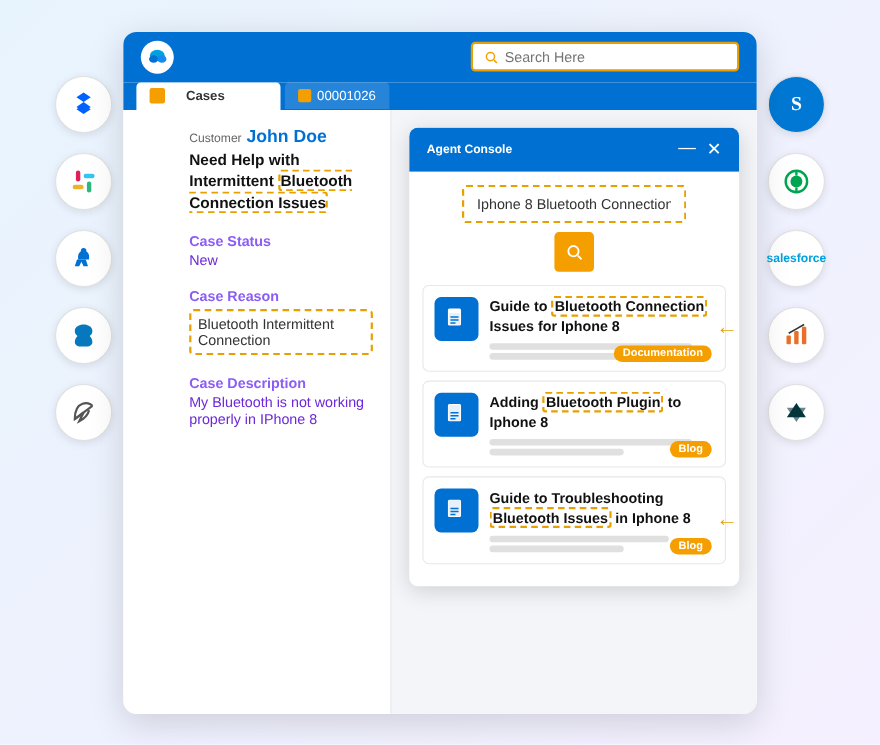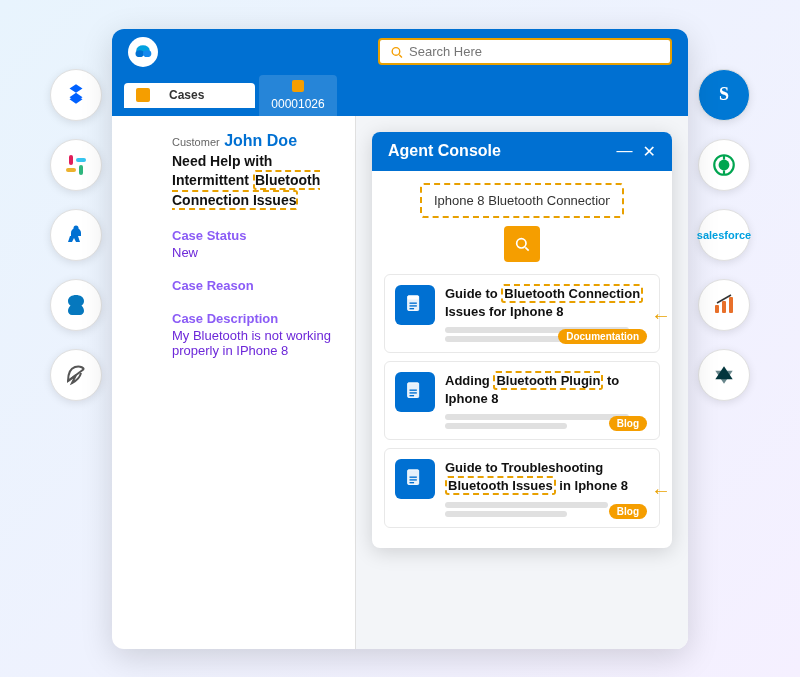--- a/index.html
+++ b/index.html
@@ -81,21 +81,21 @@
       font-size: 18px;
     }
 
     .search-input-wrapper {
       display: flex;
       align-items: center;
       background: white;
       border-radius: 4px;
       padding: 4px 10px;
       gap: 6px;
-      width: 294px;
+      width: 244px;
       border: 2px solid #e8a000;
     }
 
     .search-input-wrapper input {
       border: none;
       outline: none;
       font-size: 13px;
       color: #999;
       width: 100%;
     }
@@ -140,21 +140,20 @@
 
     .tab-secondary {
       background: rgba(255,255,255,0.15);
       border-radius: 4px 4px 0 0;
       padding: 5px 12px;
       font-size: 12px;
       color: white;
       display: flex;
       align-items: center;
       gap: 5px;
-      flex-direction: column;
     }
 
     .tab-orange-icon {
       width: 12px;
       height: 12px;
       background: #f59e00;
       border-radius: 2px;
       display: inline-block;
     }
 
@@ -241,21 +240,21 @@
     .agent-console-header {
       background: #0070d2;
       padding: 10px 16px;
       display: flex;
       align-items: center;
       justify-content: space-between;
     }
 
     .agent-console-title {
       color: white;
-      font-size: 16px;
+      font-size: 11px;
       font-weight: 700;
     }
 
     .console-controls {
       display: flex;
       gap: 10px;
     }
 
     .console-control {
       color: white;
@@ -483,20 +482,21 @@
           <span class="customer-name">John Doe</span>
         </div>
         <div class="case-title">
           <span>Need Help with Intermittent </span><span class="highlight-box">Bluetooth Connection Issues</span>
         </div>
 
         <div class="section-label">Case Status</div>
         <div class="section-value">New</div>
 
         <div class="section-label">Case Reason</div>
+        <div class="case-reason-box">Bluetooth Intermittent Connection</div>
 
         <div class="section-label">Case Description</div>
         <div class="section-value">My Bluetooth is not working properly in IPhone 8</div>
       </div>
 
       <div class="main-area">
 
         <div class="agent-console">
           <div class="agent-console-header">
             <span class="agent-console-title">Agent Console</span>

